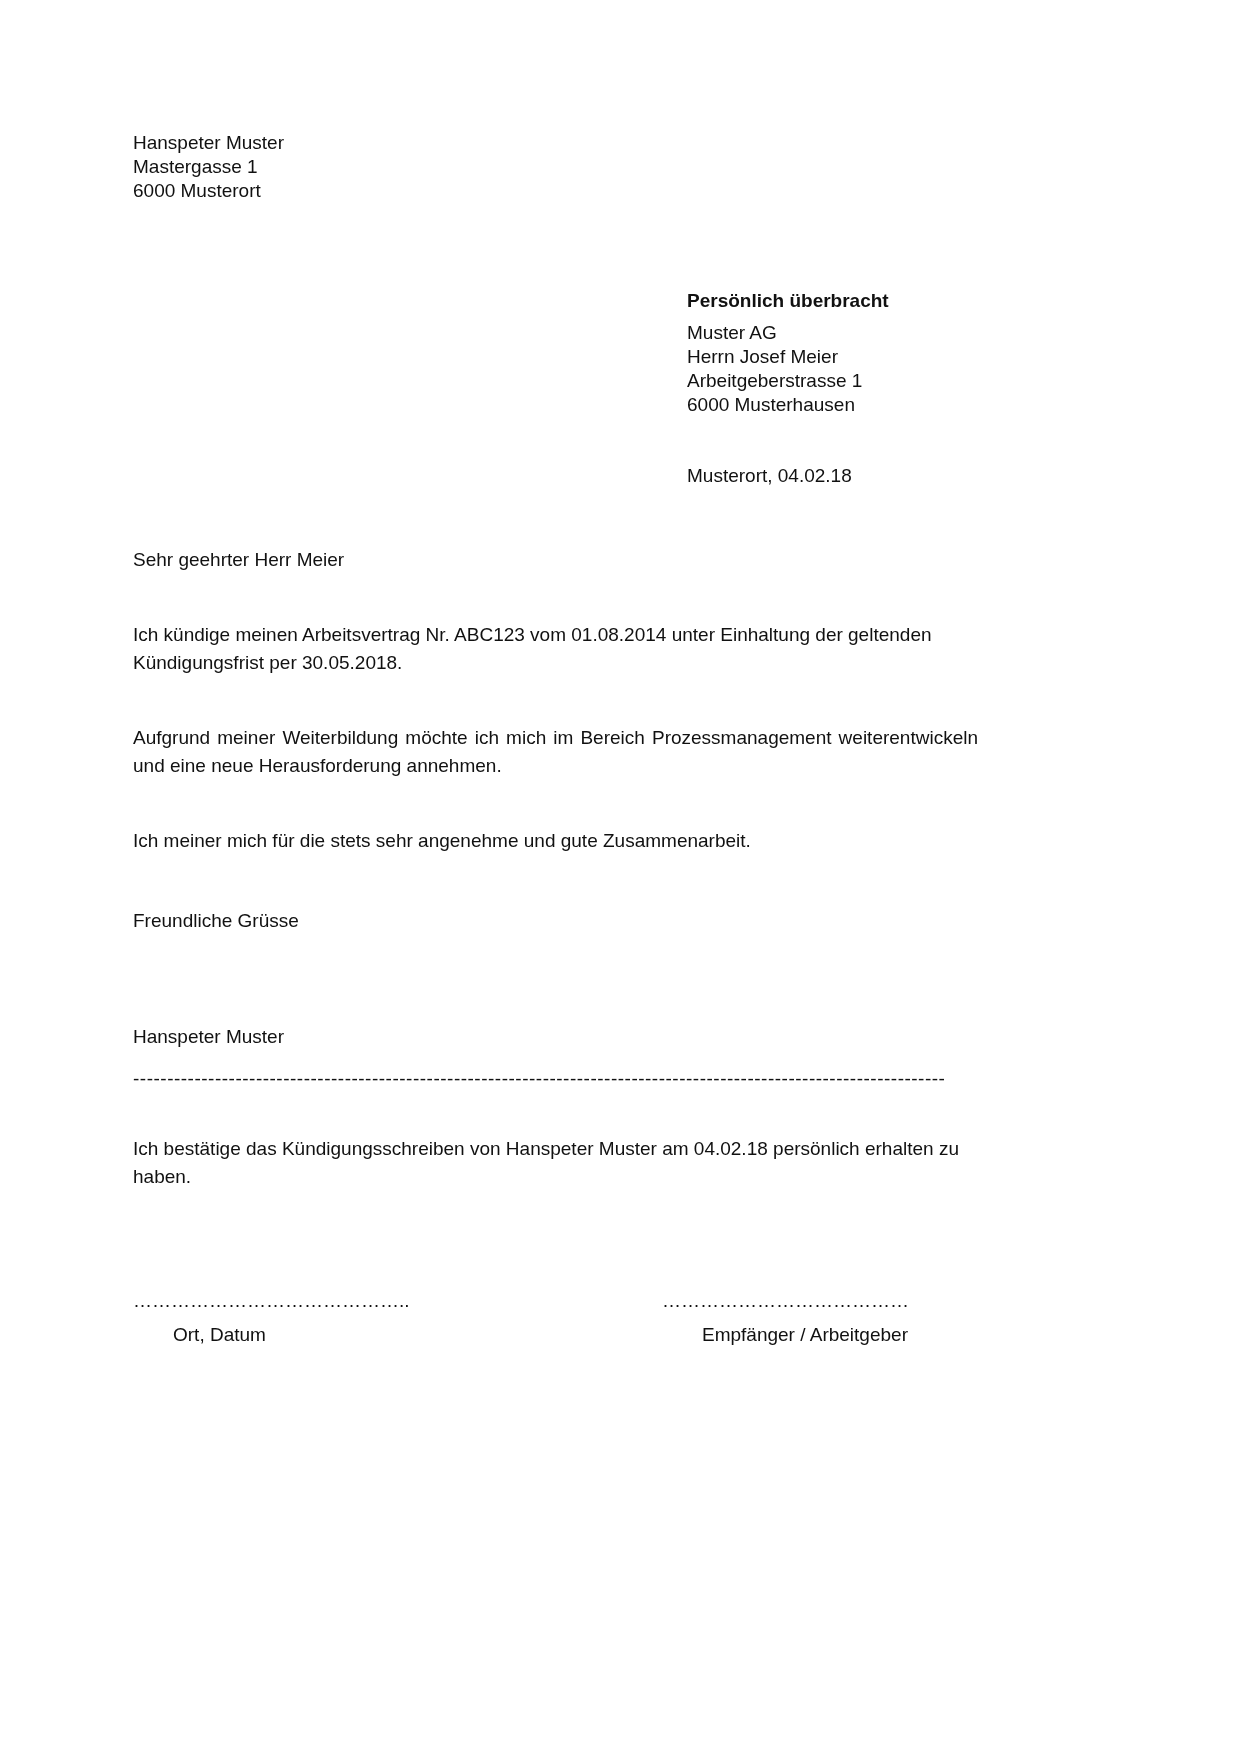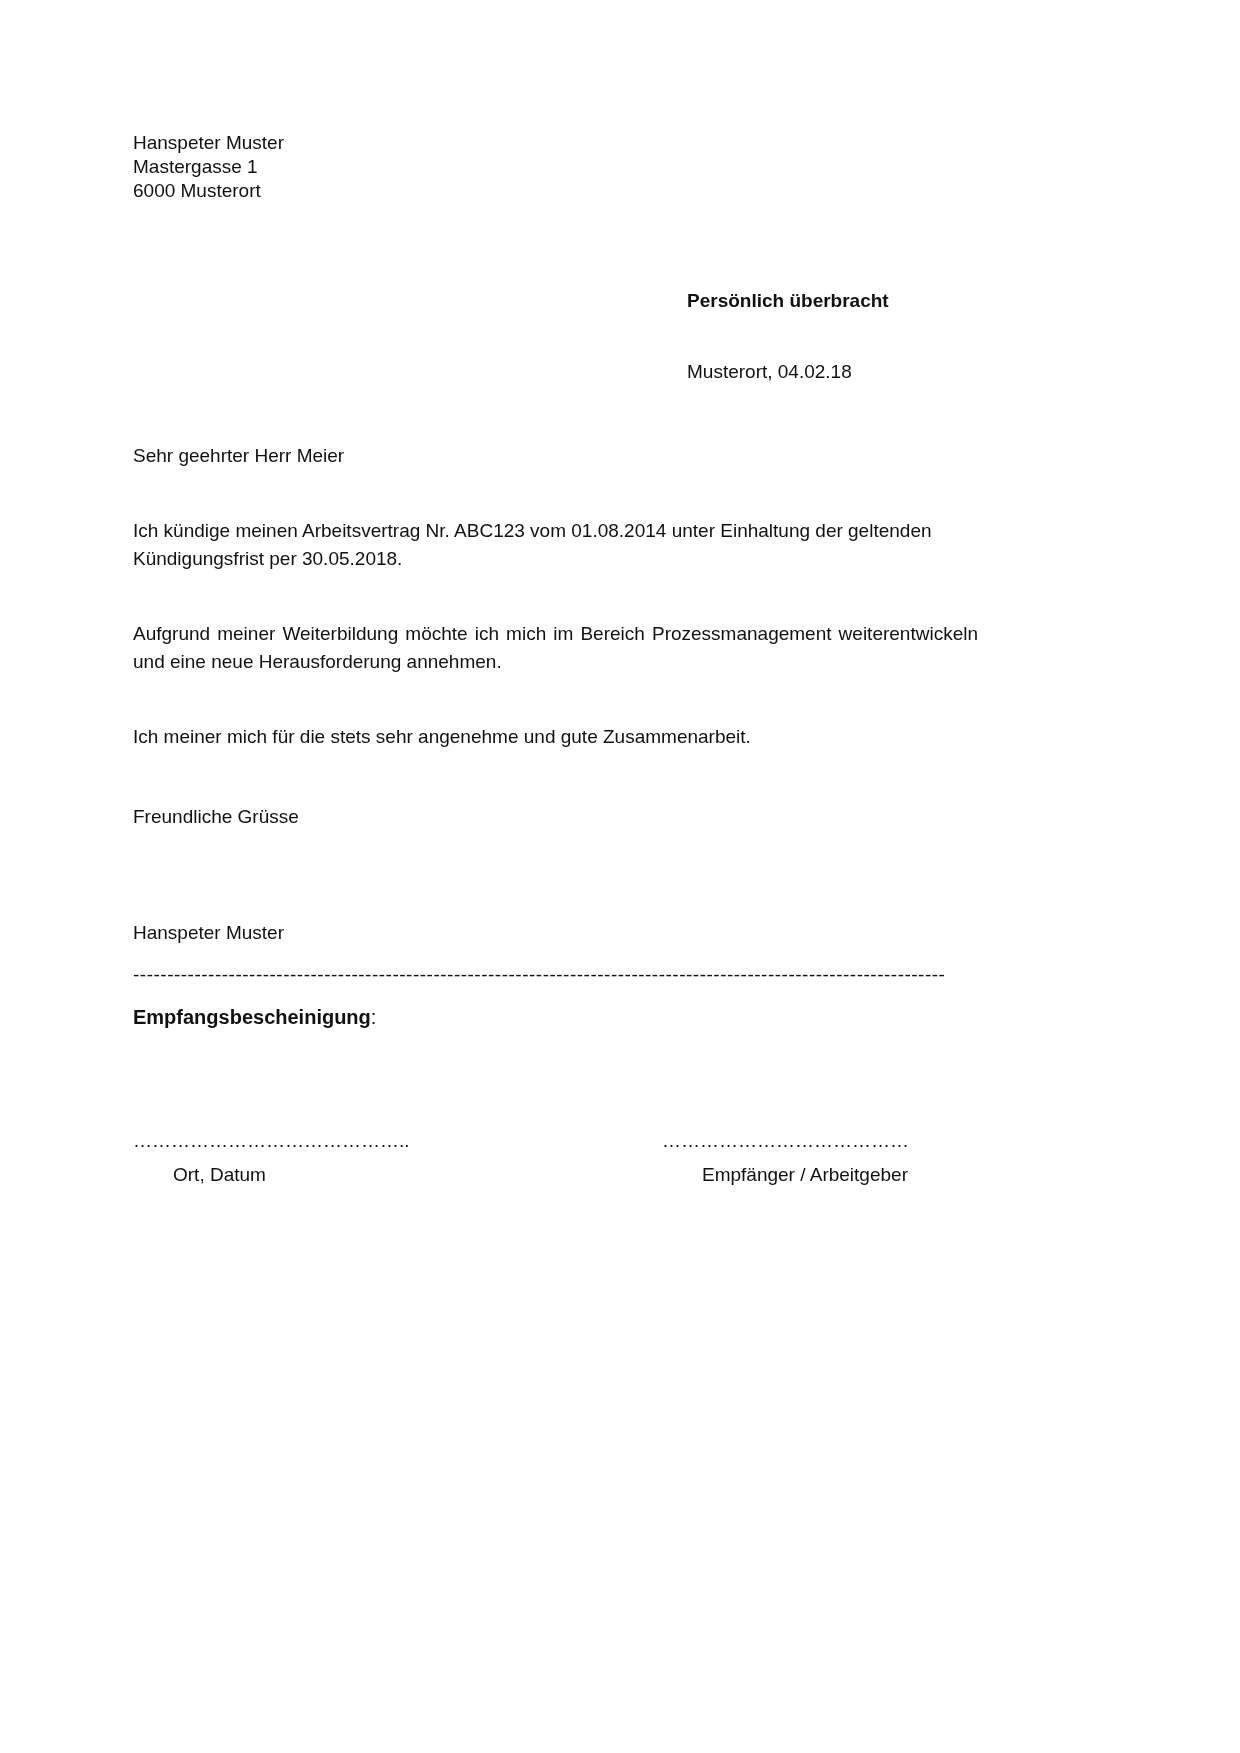--- a/index.html
+++ b/index.html
@@ -70,40 +70,46 @@
   <div class="content">
 
     <div class="sender">
       <div class="addr-line">Hanspeter Muster</div>
       <div class="addr-line">Mastergasse 1</div>
       <div class="addr-line">6000 Musterort</div>
     </div>
 
     <div class="recipient-block">
       <div class="delivery-note">Persönlich überbracht</div>
+      <div>
+        <div class="addr-line">Muster AG</div>
+        <div class="addr-line">Herrn Josef Meier</div>
+        <div class="addr-line">Arbeitgeberstrasse 1</div>
+        <div class="addr-line">6000 Musterhausen</div>
+      </div>
       <div class="date-line">Musterort, 04.02.18</div>
     </div>
 
 
     <p class="txt salutation">Sehr geehrter Herr Meier</p>
 
     <p class="txt para">Ich kündige meinen Arbeitsvertrag Nr. ABC123 vom 01.08.2014 unter Einhaltung der geltenden Kündigungsfrist per 30.05.2018.</p>
 
     <p class="txt para justified">Aufgrund meiner Weiterbildung möchte ich mich im Bereich Prozessmanagement weiterentwickeln und eine neue Herausforderung annehmen.</p>
 
     <p class="txt para">Ich meiner mich für die stets sehr angenehme und gute Zusammenarbeit.</p>
 
     <p class="txt closing">Freundliche Grüsse</p>
 
     <p class="txt signature-name">Hanspeter Muster</p>
 
     <div class="separator">----------------------------------------------------------------------------------------------------------------------------------</div>
 
-    <h2 class="receipt-heading"><span class="bold">Empfangsbescheinigung</span><span>:</span></h2>
 
+    <p class="txt receipt-text">Ich bestätige das Kündigungsschreiben von Hanspeter Muster am 04.02.18 persönlich erhalten zu haben.</p>
 
     <div class="sig-row">
       <div class="sig-col-left">
         <div class="sig-dots">……………………………………..</div>
         <div class="sig-label">Ort, Datum</div>
       </div>
       <div class="sig-col-right">
         <div class="sig-dots">…………………………………</div>
         <div class="sig-label">Empfänger / Arbeitgeber</div>
       </div>

